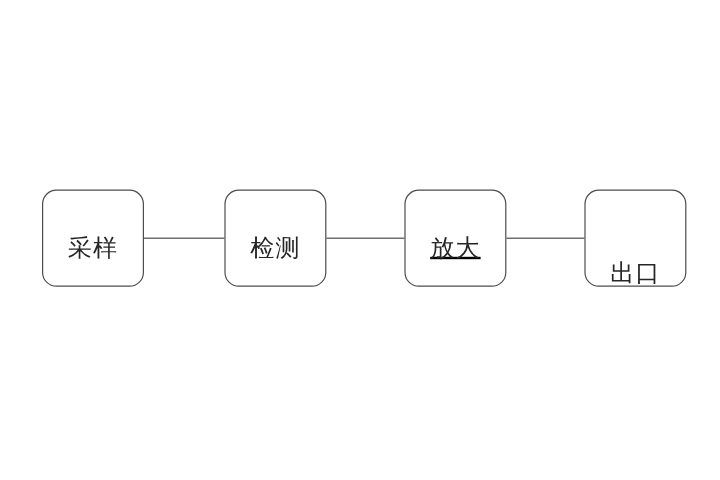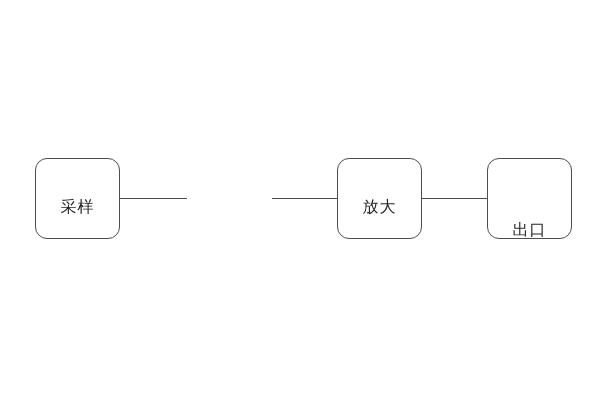--- a/index.html
+++ b/index.html
@@ -22,30 +22,30 @@
     height: 81px;
     box-sizing: border-box;
     background: var(--node-fill, #ffffff);
     border: 1.5px solid var(--node-border, #4d4d4d);
     border-radius: 12px;
     display: flex;
     align-items: center;
     justify-content: center;
   }
   .flow-node .node-label {
-    font-size: 16px;
+    font-size: 20px;
     color: var(--label-text, #262626);
     letter-spacing: 1px;
     line-height: 1;
     white-space: nowrap;
     margin-top: 17px;
   }
   .node-1 { left: 35px; }
   .node-2 { left: 187px; }
-  .node-3 { left: 337px; }
+  .node-3 { left: 337px; text-decoration: underline; }
   .node-4 { left: 487px; align-items: flex-end; }
 
   .connector {
     position: absolute;
     top: 197.5px;
     height: 1.5px;
     background: var(--connector, #4d4d4d);
   }
   .connector-1 { left: 120px; width: 67px; }
   .connector-2 { left: 272px; width: 65px; }
@@ -55,20 +55,23 @@
 <body>
 
 <div class="canvas">
 
   <div class="flow-node node-1">
     <span class="node-label">采样</span>
   </div>
 
   <div class="connector connector-1"></div>
 
+  <div class="flow-node node-2">
+    <span class="node-label">检测</span>
+  </div>
 
   <div class="connector connector-2"></div>
 
   <div class="flow-node node-3">
     <span class="node-label">放大</span>
   </div>
 
   <div class="connector connector-3"></div>
 
   <div class="flow-node node-4">

